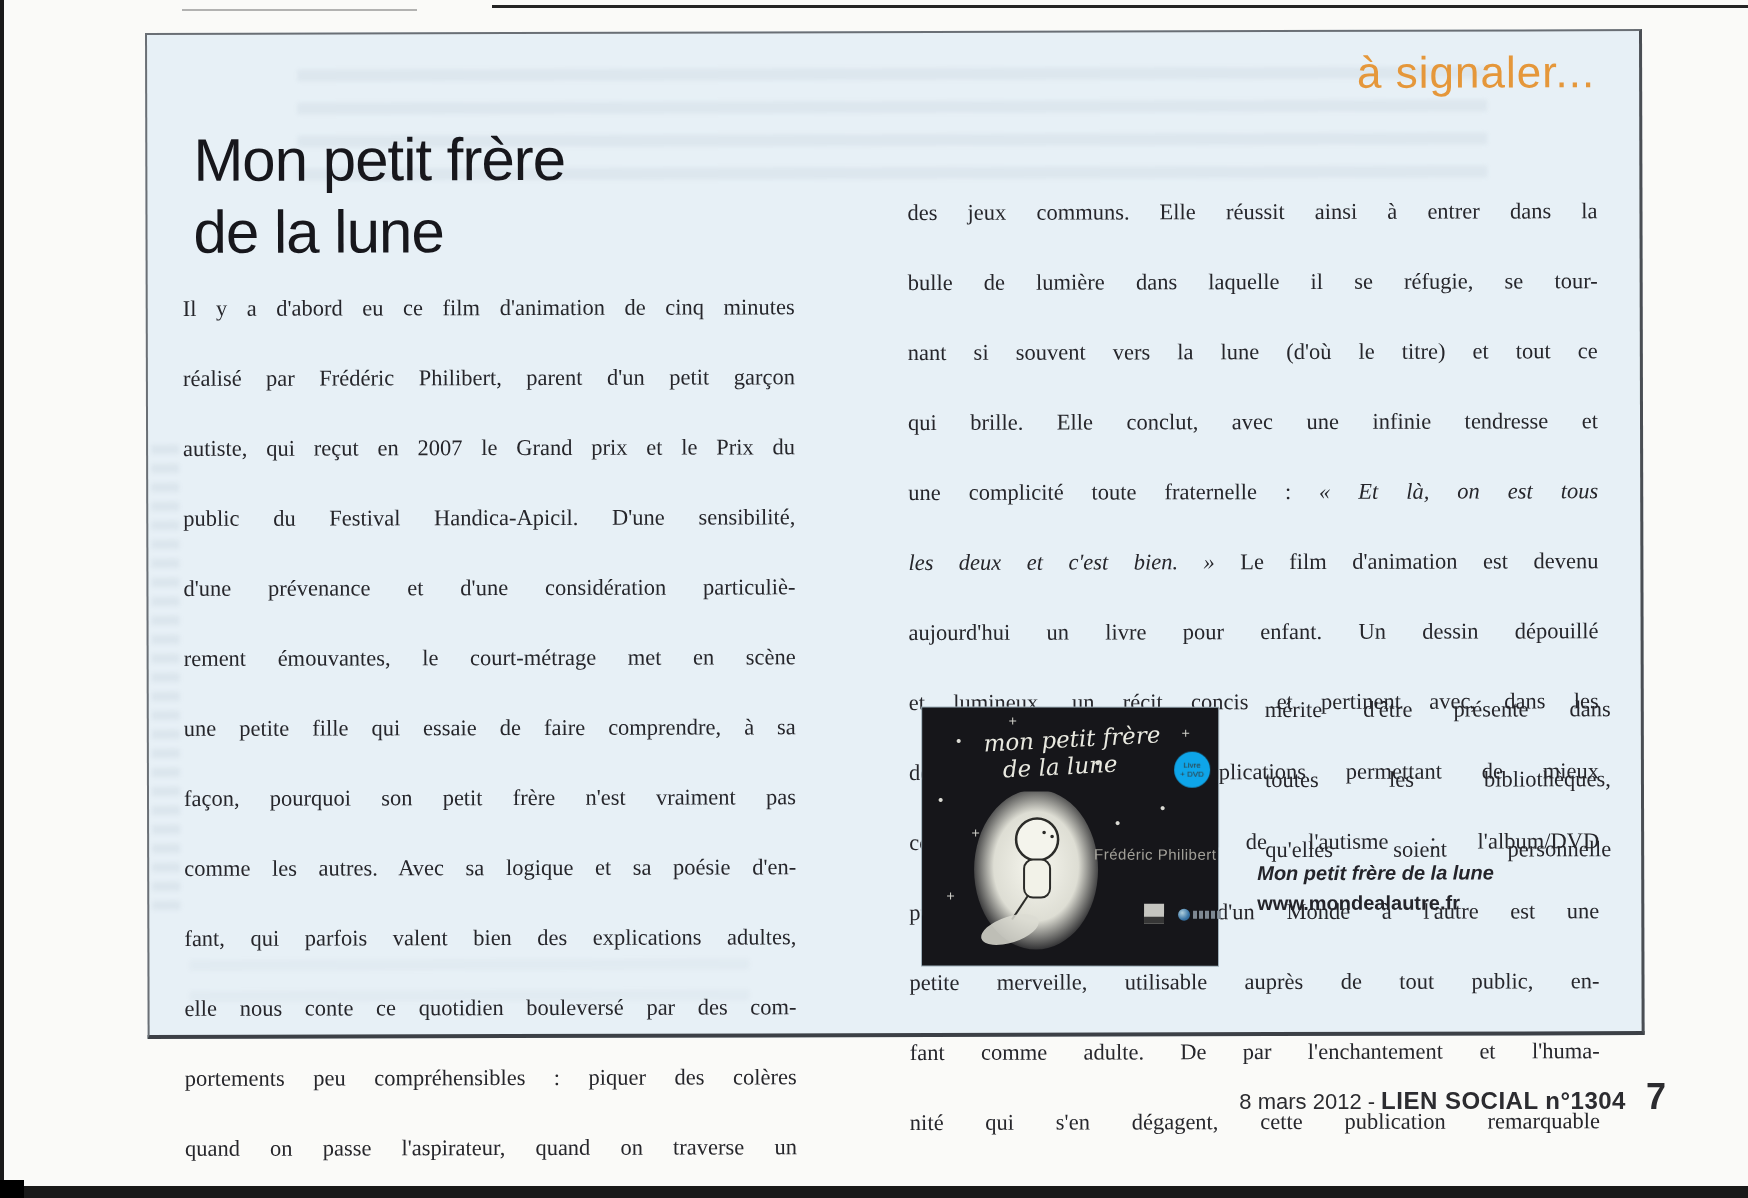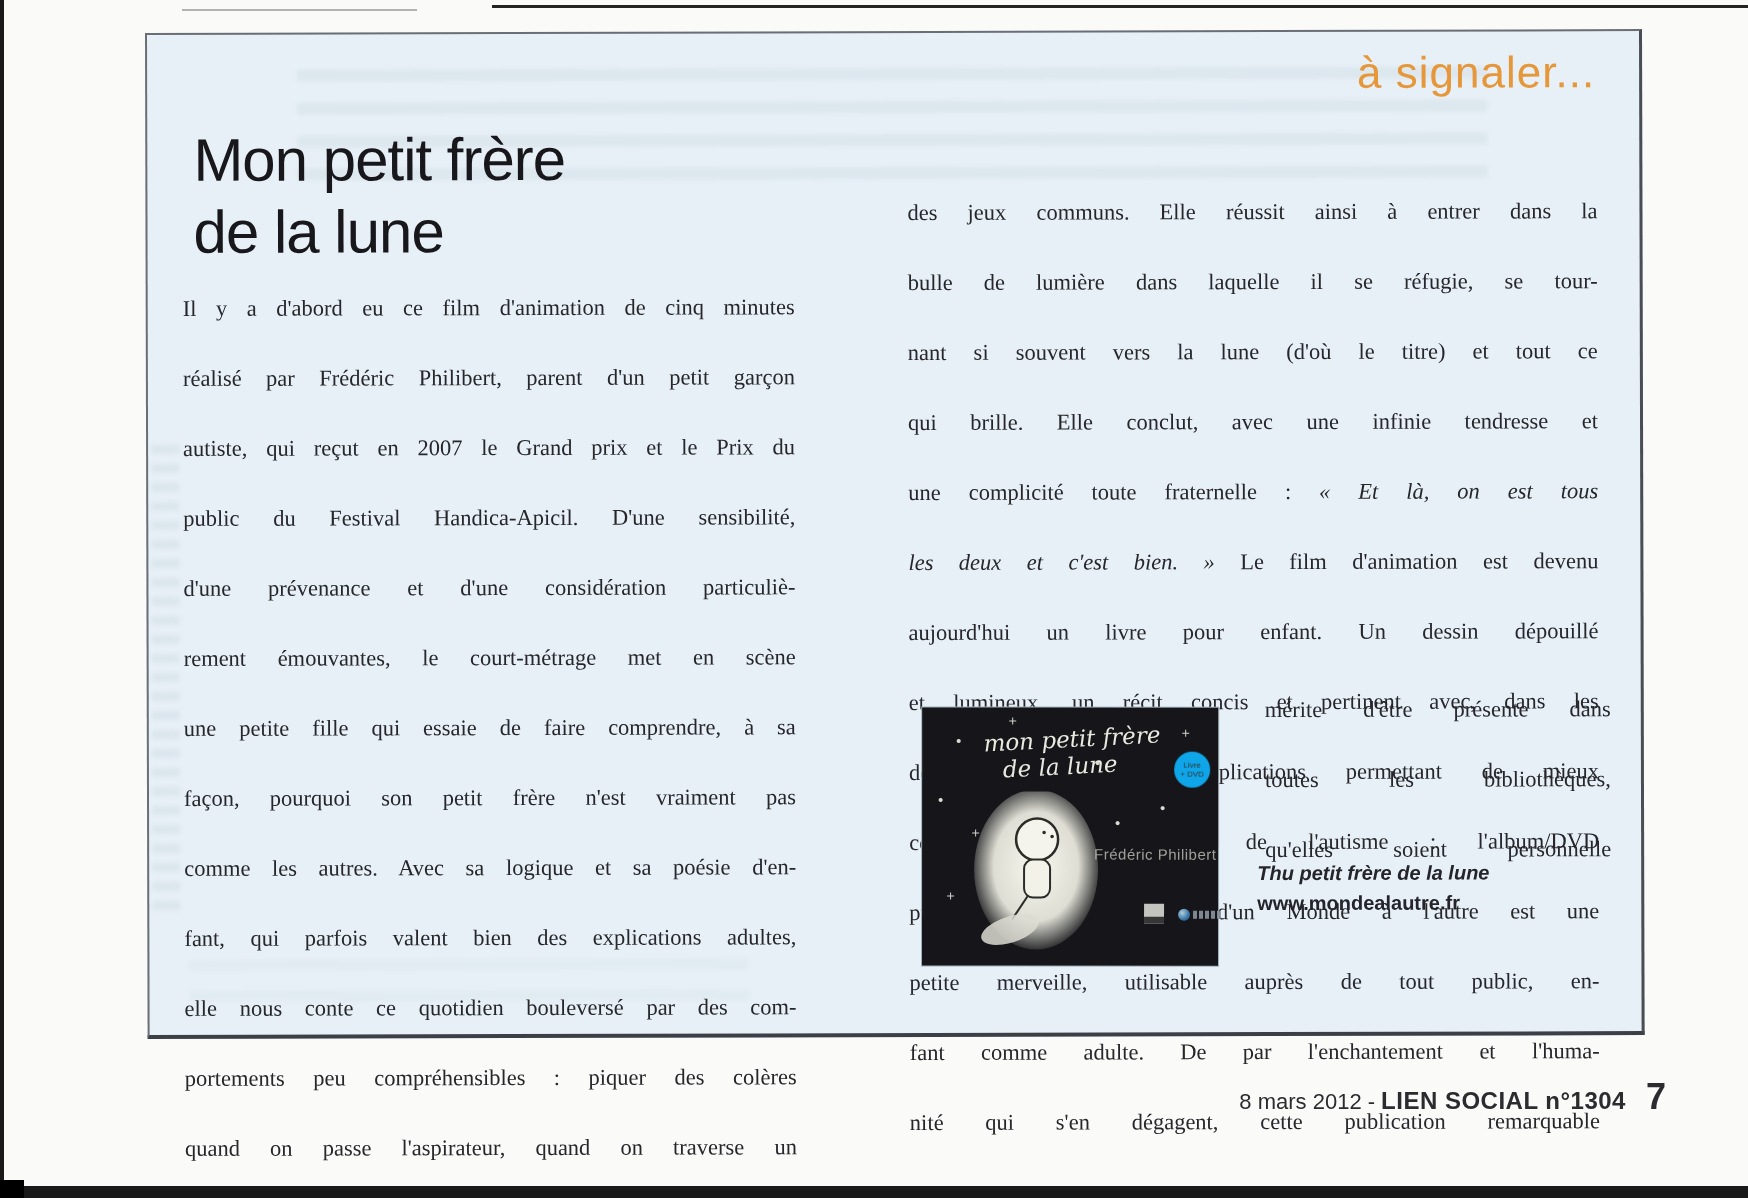--- a/index.html
+++ b/index.html
@@ -210,21 +210,21 @@
     <div class="cover-author">Frédéric Philibert</div>
 
     <div class="logo-sq"></div>
     <div class="logo-oval">
       <span class="globe"></span>
       <span class="wordmark"></span>
     </div>
   </div>
 
   <div class="caption">
-    <div class="c1">Thu petit frère de la lune</div>
+    <div class="c1">Mon petit frère de la lune</div>
     <div>www.mondealautre.fr</div>
   </div>
 
 </div>
 
 <div class="footer">
   <span class="date">8 mars 2012 -</span>
   <span class="mag">LIEN SOCIAL n°1304</span>
   <span class="pno">7</span>
 </div>

